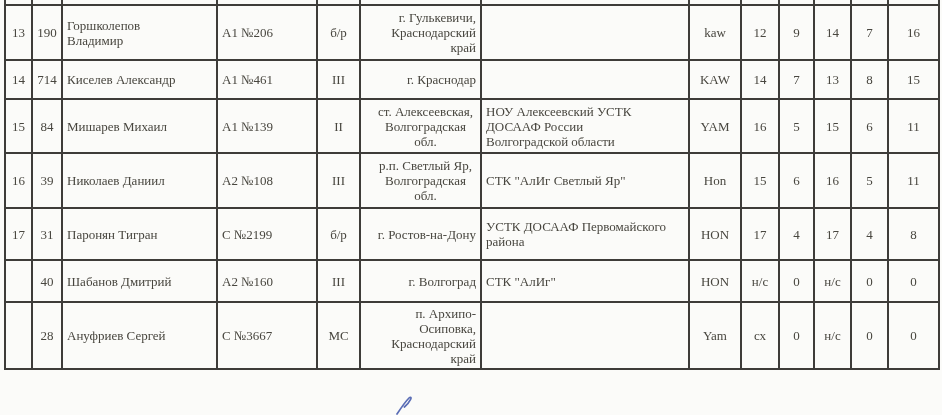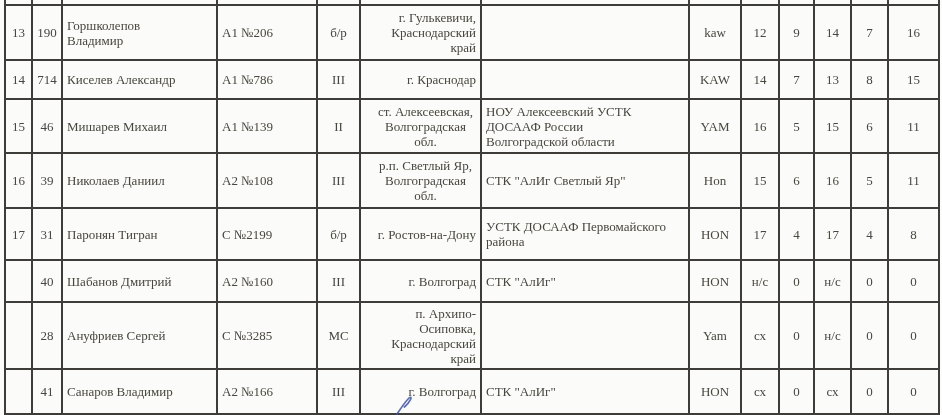--- a/index.html
+++ b/index.html
@@ -103,34 +103,34 @@
     <td class="c-s center">12</td>
     <td class="c-s center">9</td>
     <td class="c-s center">14</td>
     <td class="c-s center">7</td>
     <td class="c-s center">16</td>
   </tr>
         <tr style="height: 39px;">
     <td class="c-place center">14</td>
     <td class="c-num center">714</td>
     <td class="c-name">Киселев Александр</td>
-    <td class="c-license">А1 №786</td>
+    <td class="c-license">А1 №461</td>
     <td class="c-rank center">III</td>
     <td class="c-city">г. Краснодар</td>
     <td class="c-club"></td>
     <td class="c-brand center">KAW</td>
     <td class="c-s center">14</td>
     <td class="c-s center">7</td>
     <td class="c-s center">13</td>
     <td class="c-s center">8</td>
     <td class="c-s center">15</td>
   </tr>
         <tr style="height: 54px;">
     <td class="c-place center">15</td>
-    <td class="c-num center">46</td>
+    <td class="c-num center">84</td>
     <td class="c-name">Мишарев Михаил</td>
     <td class="c-license">А1 №139</td>
     <td class="c-rank center">II</td>
     <td class="c-city city-center">ст. Алексеевская,
 Волгоградская
 обл.</td>
     <td class="c-club">НОУ Алексеевский УСТК
 ДОСААФ России
 Волгоградской области</td>
     <td class="c-brand center">YAM</td>
@@ -185,48 +185,33 @@
     <td class="c-s center">н/с</td>
     <td class="c-s center">0</td>
     <td class="c-s center">н/с</td>
     <td class="c-s center">0</td>
     <td class="c-s center">0</td>
   </tr>
         <tr style="height: 67px;">
     <td class="c-place center"></td>
     <td class="c-num center">28</td>
     <td class="c-name">Ануфриев Сергей</td>
-    <td class="c-license">С №3285</td>
+    <td class="c-license">С №3667</td>
     <td class="c-rank center">МС</td>
     <td class="c-city">п. Архипо-
 Осиповка,
 Краснодарский край</td>
     <td class="c-club"></td>
     <td class="c-brand center">Yam</td>
     <td class="c-s center">сх</td>
     <td class="c-s center">0</td>
     <td class="c-s center">н/с</td>
     <td class="c-s center">0</td>
     <td class="c-s center">0</td>
   </tr>
-        <tr style="height: 45px;">
-    <td class="c-place center"></td>
-    <td class="c-num center">41</td>
-    <td class="c-name">Санаров Владимир</td>
-    <td class="c-license">А2 №166</td>
-    <td class="c-rank center">III</td>
-    <td class="c-city">г. Волгоград</td>
-    <td class="c-club">СТК "АлИг"</td>
-    <td class="c-brand center">HON</td>
-    <td class="c-s center">сх</td>
-    <td class="c-s center">0</td>
-    <td class="c-s center">сх</td>
-    <td class="c-s center">0</td>
-    <td class="c-s center">0</td>
-  </tr>
       </tbody>
   </table>
 
   <svg class="pen-mark" viewBox="0 0 28 19">
     <path d="M4,18 C8,12 12,6 16,2 C17.5,0.6 18.6,1.4 17.6,3.4 C16,6.6 13.6,9.2 11.4,11"></path>
   </svg>
 
 </div>
 
 </body></html>

